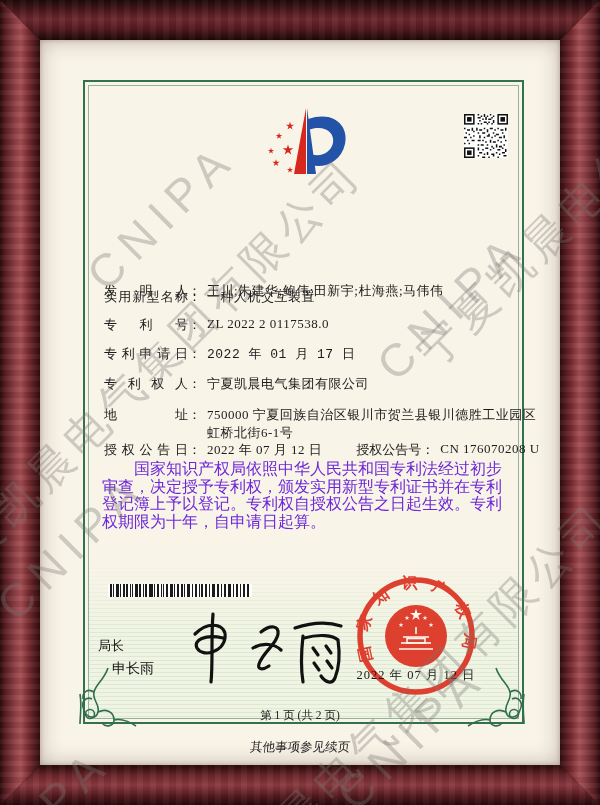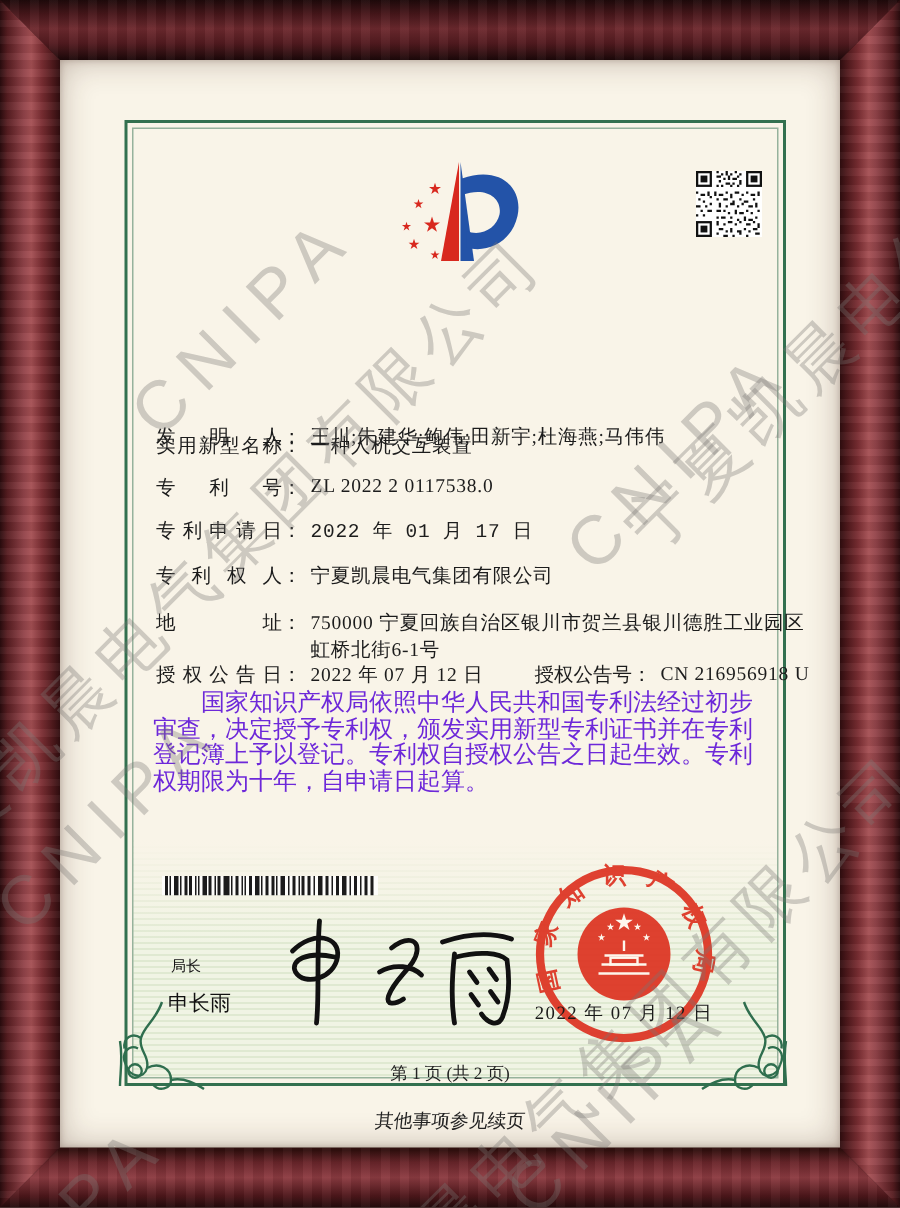--- a/index.html
+++ b/index.html
@@ -46,21 +46,21 @@
   .frow{position:absolute;left:64px;display:flex;font-size:13px;color:#1c1c1c;align-items:flex-start;}
   .flabel{display:inline-block;width:84px;text-align:justify;text-align-last:justify;}
   .fcolon{margin-right:6px;}
   .fvalue{letter-spacing:.5px;}
   .addr-val{width:336px;line-height:18px;}
   .grant-gap{width:34px;}
 
   .paras{left:62px;top:420px;width:402px;font-size:16px;line-height:17.5px;color:#6d28d9;}
   .paras p{margin:0 0 3px 0;text-indent:2em;}
 
-  .director-title{left:74px;top:597px;font-size:10px;color:#111;
+  .director-title{left:58px;top:597px;font-size:13px;color:#111;
     font-family:"Liberation Sans","DejaVu Sans",sans-serif;}
   .director-name{left:72px;top:620px;font-size:14px;color:#111;
     font-family:Liberation Sans, sans-serif;}
   .seal-date{left:296px;top:627px;width:160px;text-align:center;font-size:12.5px;
     color:#1a1a1a;letter-spacing:1px;z-index:6;}
   .page-info{left:0;top:668px;width:520px;text-align:center;font-size:11.5px;color:#222;}
   .footer-note{left:0;top:699px;width:520px;text-align:center;font-size:12.5px;color:#222;
     transform:skewX(-6deg);}
 
   
@@ -151,21 +151,21 @@
         <span class="fcolon">：</span>
       <span class="fvalue addr-val">750000 宁夏回族自治区银川市贺兰县银川德胜工业园区虹桥北街6-1号</span>
     </div>
     <div class="frow" style="top:401px;">
       <span class="flabel">授权公告日</span>
         <span class="fcolon">：</span>
       <span class="fvalue">2022 年 07 月 12 日</span>
       <span class="grant-gap"></span>
       <span>授权公告号</span>
         <span class="fcolon">：</span>
-      <span class="fvalue">CN 216956918 U</span>
+      <span class="fvalue">CN 176070208 U</span>
     </div>
 
     <div class="abs paras">
       <p>国家知识产权局依照中华人民共和国专利法经过初步审查，决定授予专利权，颁发实用新型专利证书并在专利登记簿上予以登记。专利权自授权公告之日起生效。专利权期限为十年，自申请日起算。</p>
     </div>
 
     <svg class="abs" style="left:68px;top:544px;" width="144" height="13" viewBox="0 0 144 13">
       <rect width="144" height="13" fill="#fdfdfb"></rect>
       <g fill="#1b1b1b">
         <rect x="2" width="2" height="13"></rect>

